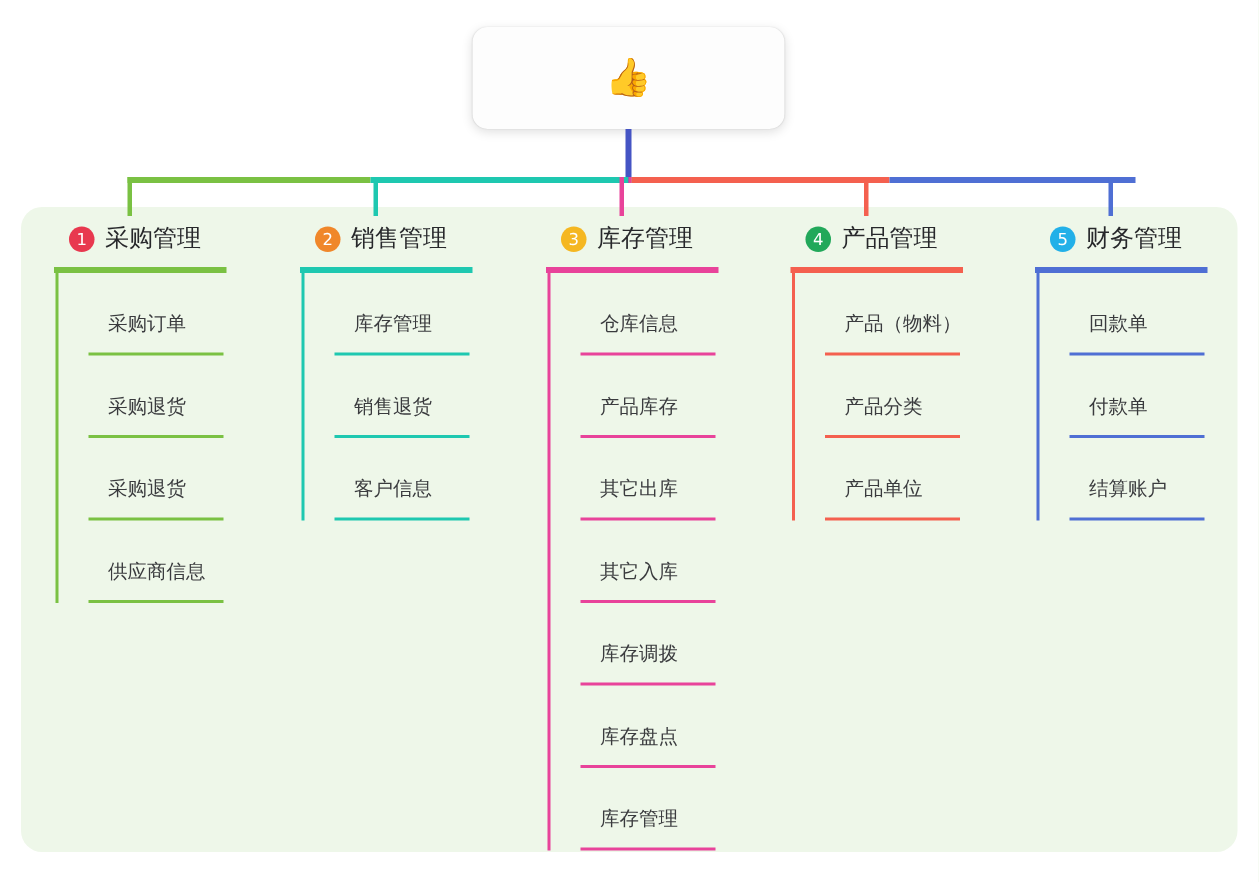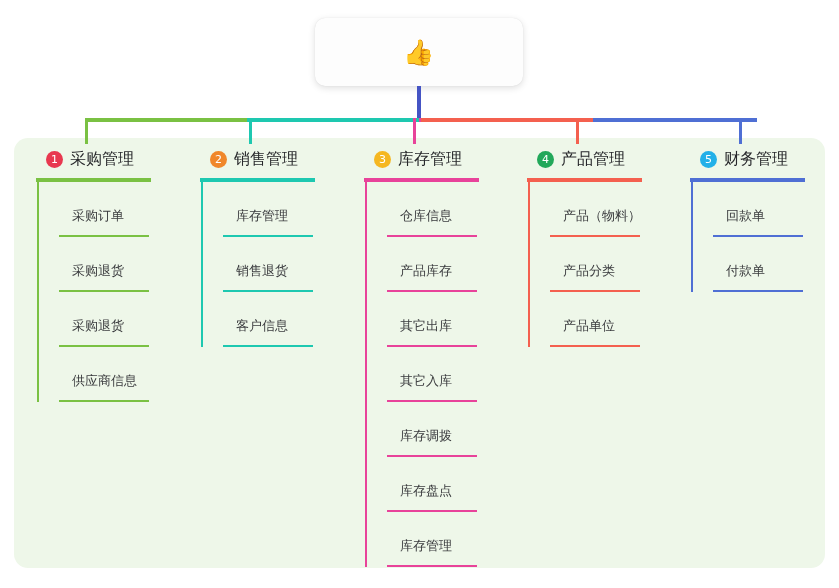--- a/index.html
+++ b/index.html
@@ -289,15 +289,19 @@
       <div class="leaves">
         <div class="spine" style="background: rgb(79, 111, 212);"></div>
         <div class="leaf">
           <span class="leaf-label">回款单</span>
           <div class="leaf-rule" style="background: rgb(79, 111, 212);"></div>
         </div>
         <div class="leaf">
           <span class="leaf-label">付款单</span>
           <div class="leaf-rule" style="background: rgb(79, 111, 212);"></div>
         </div>
+        <div class="leaf">
+          <span class="leaf-label">结算账户</span>
+          <div class="leaf-rule" style="background: rgb(79, 111, 212);"></div>
+        </div>
       </div>
     </div>
   </div>
 
 </body></html>

